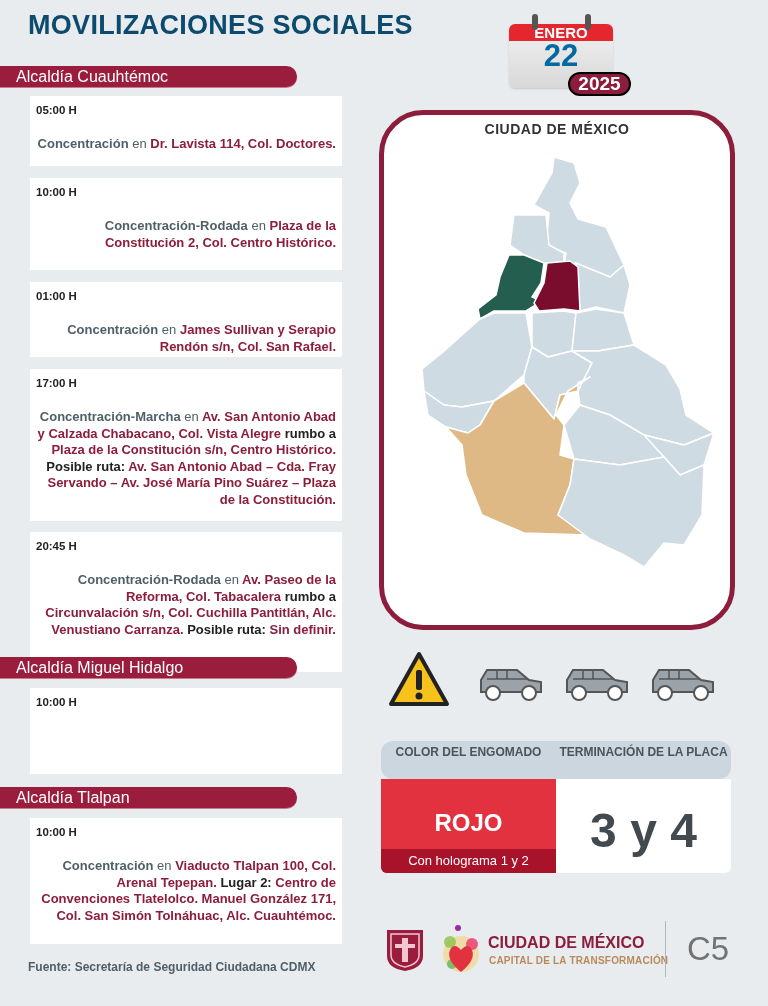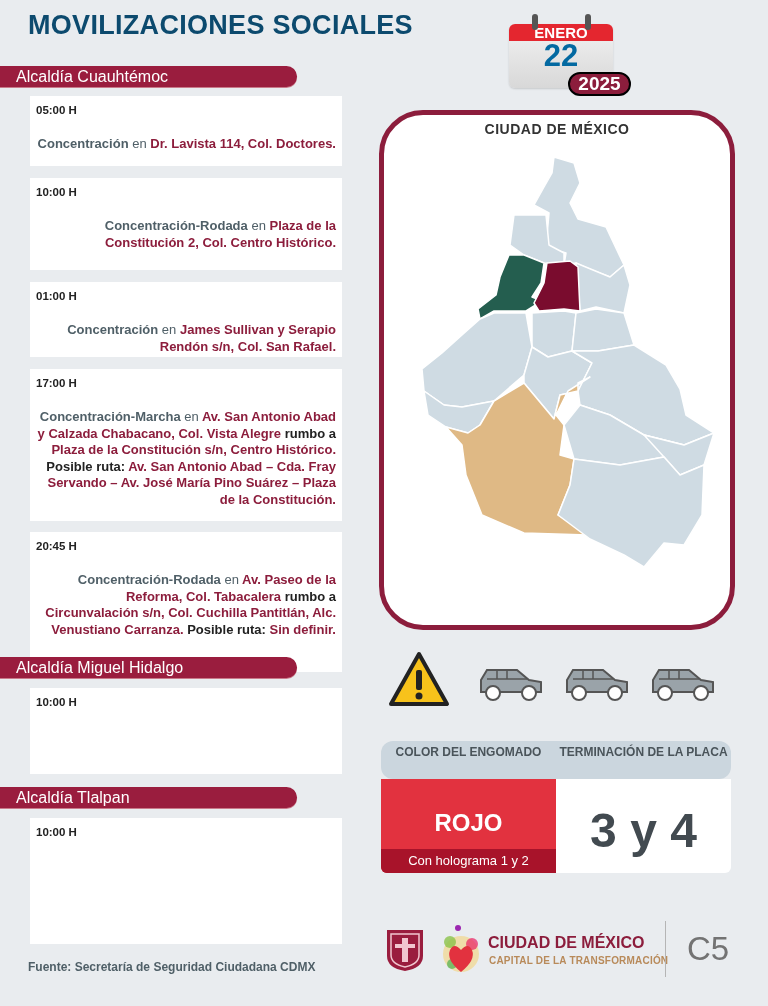--- a/index.html
+++ b/index.html
@@ -185,20 +185,27 @@
 <div class="section-header" style="top:657px">Alcaldía Miguel Hidalgo</div>
 
 <div class="card" style="top:688px;height:86px">
   <div class="time">10:00 H</div>
 </div>
 
 <div class="section-header" style="top:787px">Alcaldía Tlalpan</div>
 
 <div class="card" style="top:818px;height:126px">
   <div class="time">10:00 H</div>
+  <div class="desc">
+    <span class="type">Concentración</span>
+    <span class="en">en</span>
+    <span class="place">Viaducto Tlalpan  100, Col. Arenal Tepepan.</span>
+    <span>Lugar 2:</span>
+    <span class="place">Centro de Convenciones Tlatelolco. Manuel González 171, Col. San Simón Tolnáhuac, Alc. Cuauhtémoc.</span>
+  </div>
 </div>
 
 <div class="source">Fuente: Secretaría de Seguridad Ciudadana CDMX</div>
 
 <div class="map-frame">
   <div class="map-title">CIUDAD  DE  MÉXICO</div>
   <svg class="map-svg" width="346" height="510" viewBox="0 0 346 510">
     <g stroke="#ffffff" stroke-width="1.5" stroke-linejoin="round">
 
       <path d="M170,42 L190,48 L196,68 L186,88 L194,104 L222,112 L240,150 L226,162 L200,152 L192,148 L180,150 L182,138 L162,132 L165,98 L150,90 L160,72 L168,58 Z" fill="#cfdbe3"></path>

